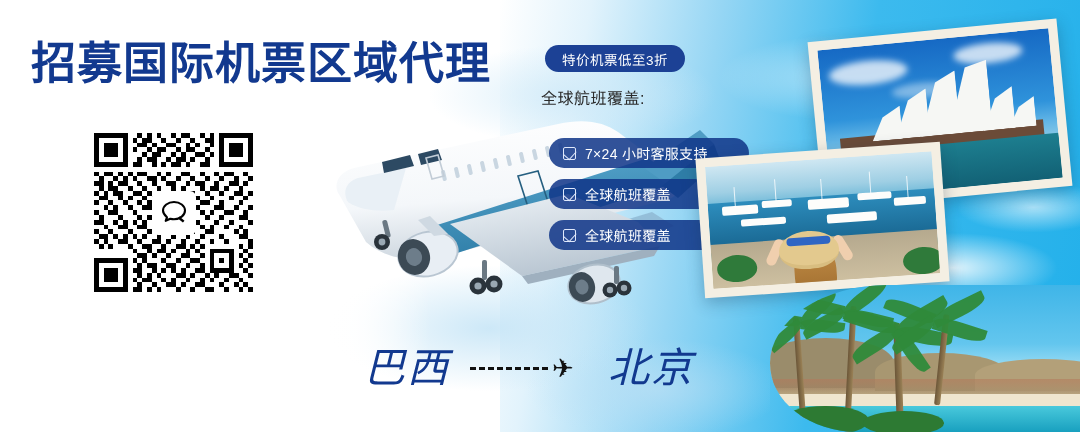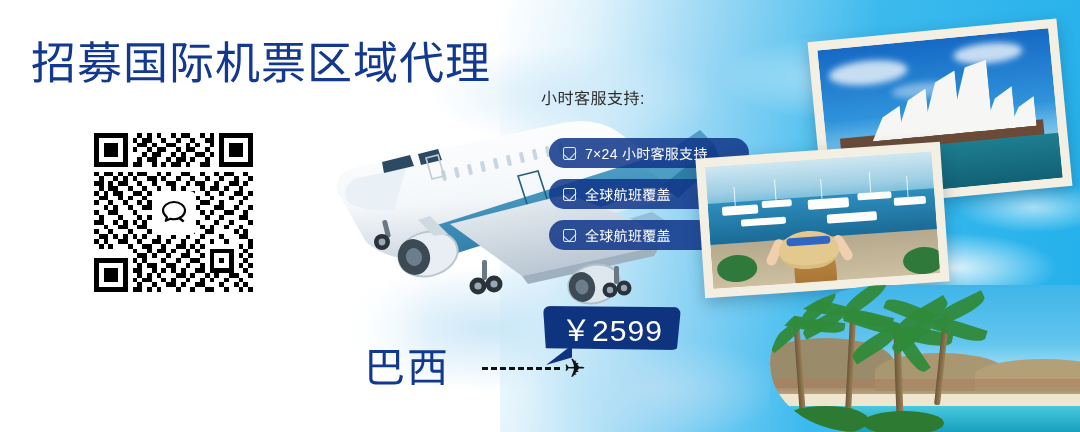--- a/index.html
+++ b/index.html
@@ -38,21 +38,21 @@
   }
   .white-left-fade{
     position:absolute;left:0;top:0;width:430px;height:432px;
     background:linear-gradient(90deg,#fff 0%,#fff 62%,rgba(255,255,255,.92) 82%,rgba(255,255,255,0) 100%);
   }
 
   
   .headline{
     position:absolute;left:31px;top:41px;
     font-size:45px;line-height:1;letter-spacing:1px;
-    color:#12398f;font-weight:400;white-space:nowrap;
+    color:#12398f;font-weight:700;white-space:nowrap;
   }
 
   
   .qr-wrap{position:absolute;left:94px;top:133px;width:159px;height:159px;background:#fff;}
   .qr-wrap svg{display:block;}
   .qr-logo{
     position:absolute;left:50%;top:50%;transform:translate(-50%,-50%);
     width:44px;height:44px;background:#fff;border-radius:6px;
     display:flex;align-items:center;justify-content:center;
   }
@@ -111,21 +111,21 @@
     clip-path:polygon(0 0,100% 3%,97% 100%,2% 96%);
   }
   .price-tag .tail{
     position:absolute;left:3px;bottom:-15px;width:26px;height:20px;
     background:#0e3480;clip-path:polygon(0 100%,100% 0,100% 62%);
   }
 
   
   .route{
     position:absolute;left:364px;top:348px;
-    display:flex;align-items:center;gap:16px;
+    display:flex;align-items:center;gap:4px;font-style:italic;
   }
   .route .city{font-size:41px;color:#12398f;letter-spacing:2px;line-height:1;}
   .route .mid{
     position:relative;width:118px;height:20px;
     display:flex;align-items:center;justify-content:flex-start;margin:0 16px;
   }
   .route .dashes{
     width:78px;height:0;border-top:3px dashed #111;margin-right:4px;
   }
   .route .plane-glyph{font-size:26px;color:#111;line-height:1;transform:translateY(-1px);}
@@ -499,21 +499,24 @@
     </svg>
     <div class="qr-logo">
       <svg width="34" height="34" viewBox="0 0 34 34">
         <path d="M17 6c6 0 11 3.8 11 8.6s-5 8.6-11 8.6c-1.3 0-2.6-.2-3.7-.5l-4.6 2.1 1.3-3.6C8 19.6 6 17.3 6 14.6 6 9.8 11 6 17 6z" fill="none" stroke="#000" stroke-width="2.1" stroke-linejoin="round"></path>
         <path d="M22.5 20.5l5 4.2-1.6 1.9-5-4.2z" fill="#000"></path>
       </svg>
     </div>
   </div>
 
 
-  <div class="why">小时客服支持:</div>
+  <div class="badge">
+    <span>特价机票低至3折</span>
+  </div>
+  <div class="why">全球航班覆盖:</div>
 
   <div class="plane">
     <svg width="400" height="200" viewBox="0 0 400 200">
       <defs>
         <linearGradient id="fus" x1="0" y1="0" x2="0.2" y2="1">
           <stop offset="0" stop-color="#ffffff"></stop>
             <stop offset="0.62" stop-color="#f4f7fa"></stop>
           <stop offset="1" stop-color="#cfd8e0"></stop>
         </linearGradient>
         <linearGradient id="tealg" x1="0" y1="0" x2="0.3" y2="1">
@@ -685,28 +688,23 @@
     <div class="frond" style="left:41%;top:26%;width:50px;height:14px;transform:rotate(56deg);"></div>
     <div class="palm-trunk" style="left:53%;top:20%;width:6px;height:62%;transform:rotate(6deg);"></div>
     <div class="frond" style="left:53%;top:20%;width:56px;height:15px;transform:rotate(-26deg);"></div>
     <div class="frond" style="left:53%;top:20%;width:54px;height:15px;transform:rotate(18deg);"></div>
     <div class="frond" style="left:53%;top:20%;width:52px;height:14px;transform:rotate(-158deg);"></div>
     <div class="frond" style="left:53%;top:20%;width:50px;height:14px;transform:rotate(146deg);"></div>
     <div class="bush" style="left:4%;top:82%;width:28%;height:20%;"></div>
     <div class="bush" style="left:30%;top:86%;width:26%;height:16%;"></div>
   </div>
 
-  <div class="price-tag">
-    <div class="body">
-        <span>￥2599</span>
-      </div>
-    <div class="tail"></div>
-  </div>
 
   <div class="route">
     <span class="city">巴西</span>
     <span class="mid">
       <span class="dashes"></span>
       <span class="plane-glyph">✈</span>
     </span>
+    <span class="city">北京</span>
   </div>
 
 </div>
 
 </body></html>

